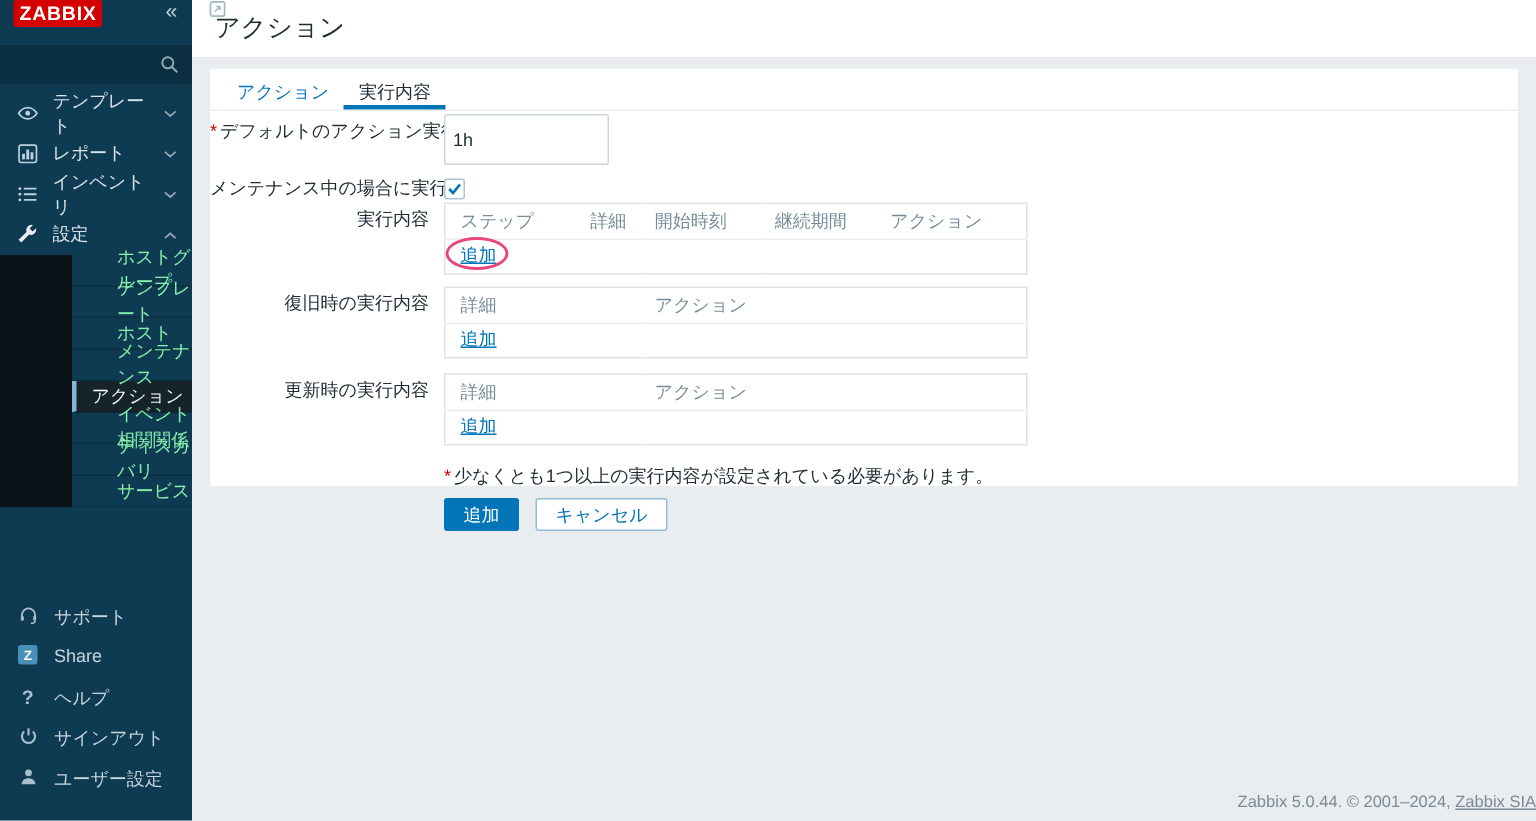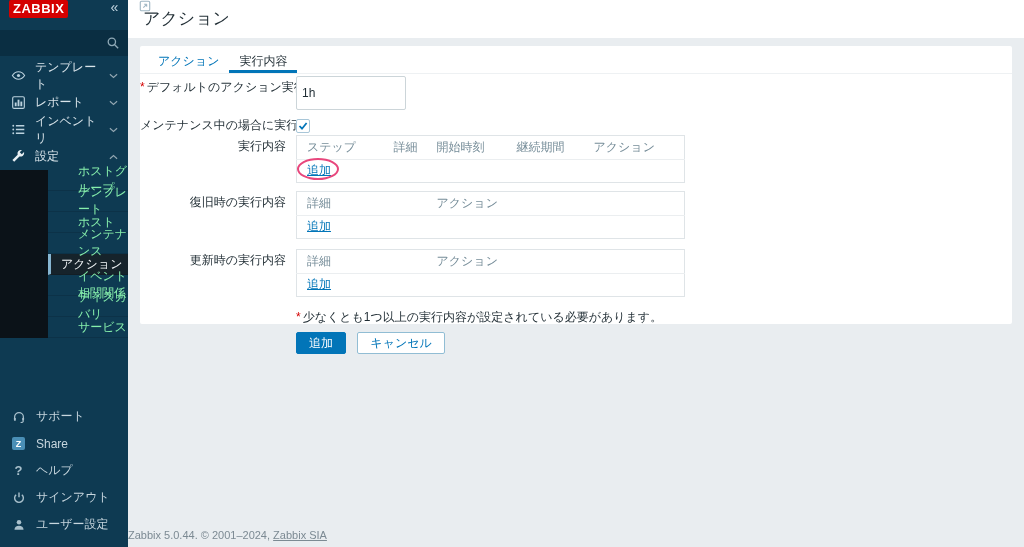--- a/index.html
+++ b/index.html
@@ -47,21 +47,21 @@
     display:flex; align-items:center; padding-left:30px; cursor:pointer;
     border-bottom:1px solid rgba(0,0,0,.12);
   }
   .submenu-item.selected {
     background:#16232b; border-left:3px solid #87b6d2; padding-left:10px; color:#f2f6f8;
   }
 
   .sidebar-spacer { flex:1; }
   .sidebar-bottom { padding-bottom:9px; }
   .bottom-item {
-    height:27px; display:flex; align-items:center; gap:10px; padding:0 11px;
+    height:27px; display:flex; align-items:flex-start; gap:10px; padding:0 11px;
     color:#c7d6de; cursor:pointer; font-size:12px;
   }
   .bottom-item .mi-icon { width:15px; display:flex; justify-content:center; }
   .share-glyph {
     width:13px; height:13px; background:#4a8fb6; color:#fff; border-radius:2px;
     font-size:9px; font-weight:bold; display:flex; align-items:center; justify-content:center;
   }
   .help-glyph { color:#a9c0cc; font-size:13px; font-weight:bold; }
 
   
@@ -116,21 +116,21 @@
     position:absolute; left:-10px; top:-4px; width:42px; height:22px;
     border:2px solid #e8467c; border-radius:50%; pointer-events:none;
   }
 
   .row-warning { margin-bottom:6px; }
   .row-buttons { gap:0; }
   .btn { height:22px; border-radius:2px; font-size:12px; padding:0 12px; cursor:pointer; font-family:inherit; }
   .btn-primary { background:#0275b8; border:1px solid #0275b8; color:#fff; margin-right:8px; }
   .btn-alt { background:#fff; border:1px solid #91bdd4; color:#0275b8; }
 
-  .footer { margin-top:auto; text-align:left; color:#7c8a93; font-size:11px; padding:7px 0 6px; }
+  .footer { margin-top:auto; text-align:right; color:#7c8a93; font-size:11px; padding:7px 0 6px; }
   .footer a { color:#7c8a93; text-decoration:underline; cursor:pointer; }
 </style>
 </head>
 <body>
 
 <div class="sidebar">
   <div class="logo-row">
     <a class="logo">ZABBIX</a>
     <span class="logo-spacer"></span>
     <span class="collapse-glyph">«</span>

